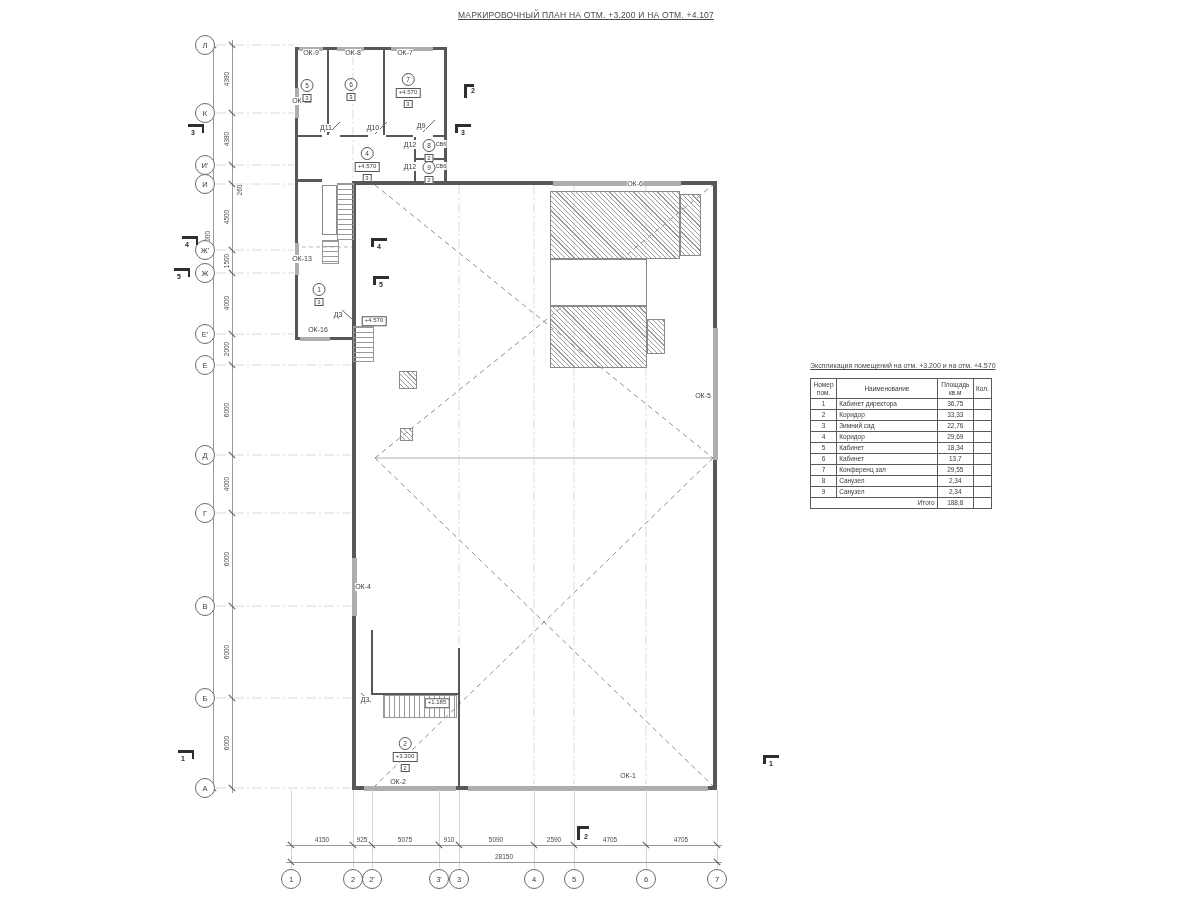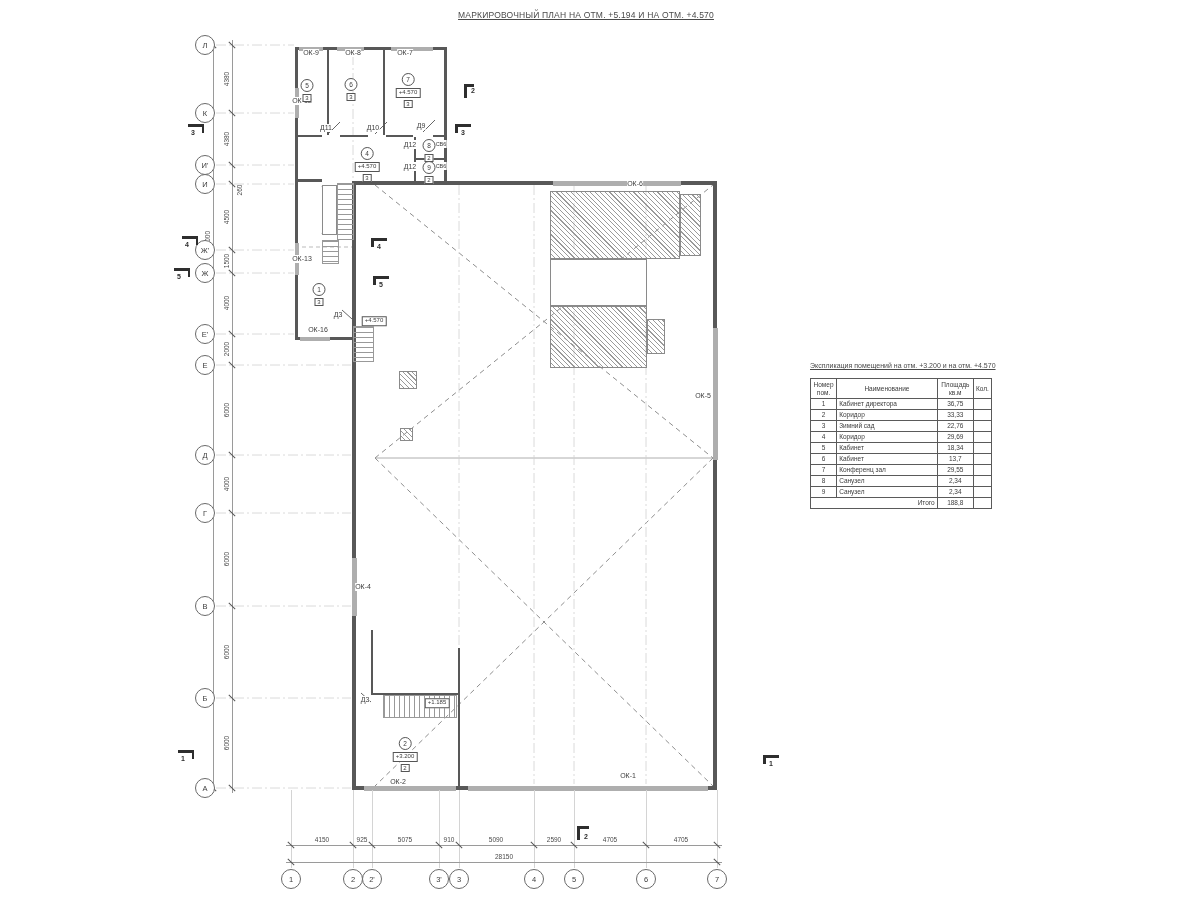--- a/index.html
+++ b/index.html
@@ -33,21 +33,21 @@
 table.tbl th,table.tbl td{border:1px solid #5a5a5a;font-weight:normal;padding:1px 2px;line-height:8px}
 table.tbl th{text-align:center;height:20px}
 table.tbl td{height:10px}
 .c{text-align:center}.r{text-align:right}
 </style>
 </head>
 <body>
 
 <div id="canvas">
 
-  <div class="title">МАРКИРОВОЧНЫЙ ПЛАН НА ОТМ. +5.194 И НА ОТМ. +4.570</div>
+  <div class="title">МАРКИРОВОЧНЫЙ ПЛАН НА ОТМ. +3.200 И НА ОТМ. +4.107</div>
 
   <svg id="lines" width="1200" height="900" viewBox="0 0 1200 900">
 
     <g stroke="#8f8f8f" stroke-width="1" stroke-dasharray="5 4" fill="none">
       <line x1="375" y1="458" x2="713" y2="185"></line>
       <line x1="375" y1="185" x2="713" y2="458"></line>
       <line x1="375" y1="458" x2="713" y2="786"></line>
       <line x1="713" y1="458" x2="375" y2="786"></line>
     </g>
     <line x1="375" y1="458" x2="713" y2="458" stroke="#9a9a9a" stroke-width="0.8"></line>

